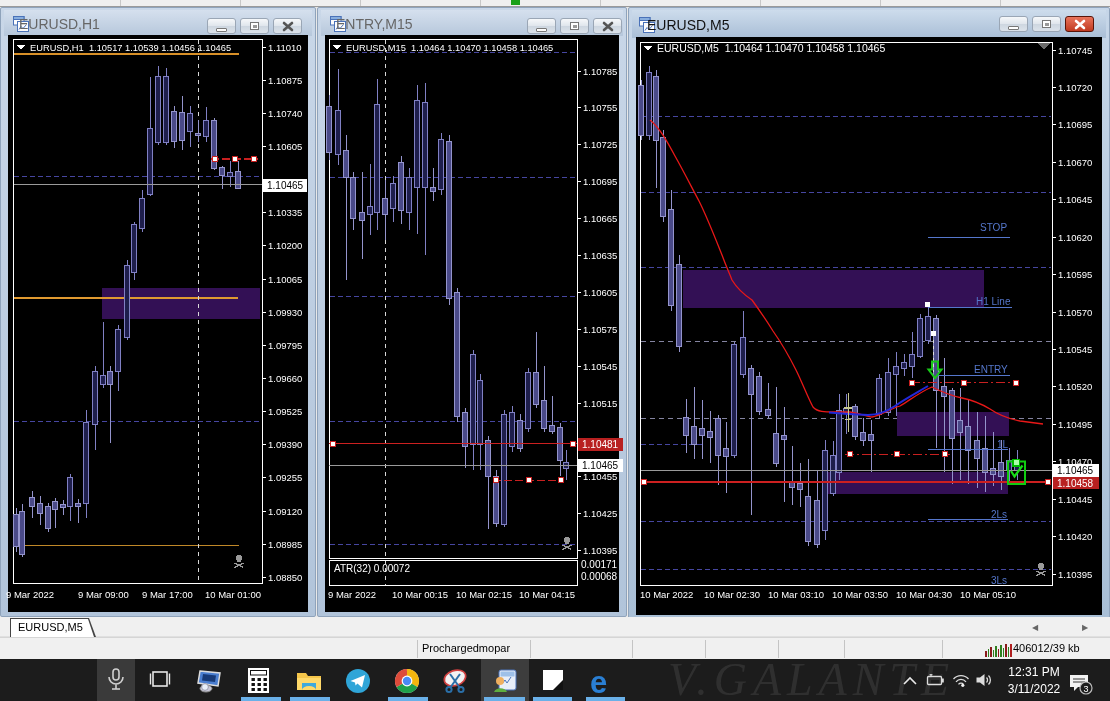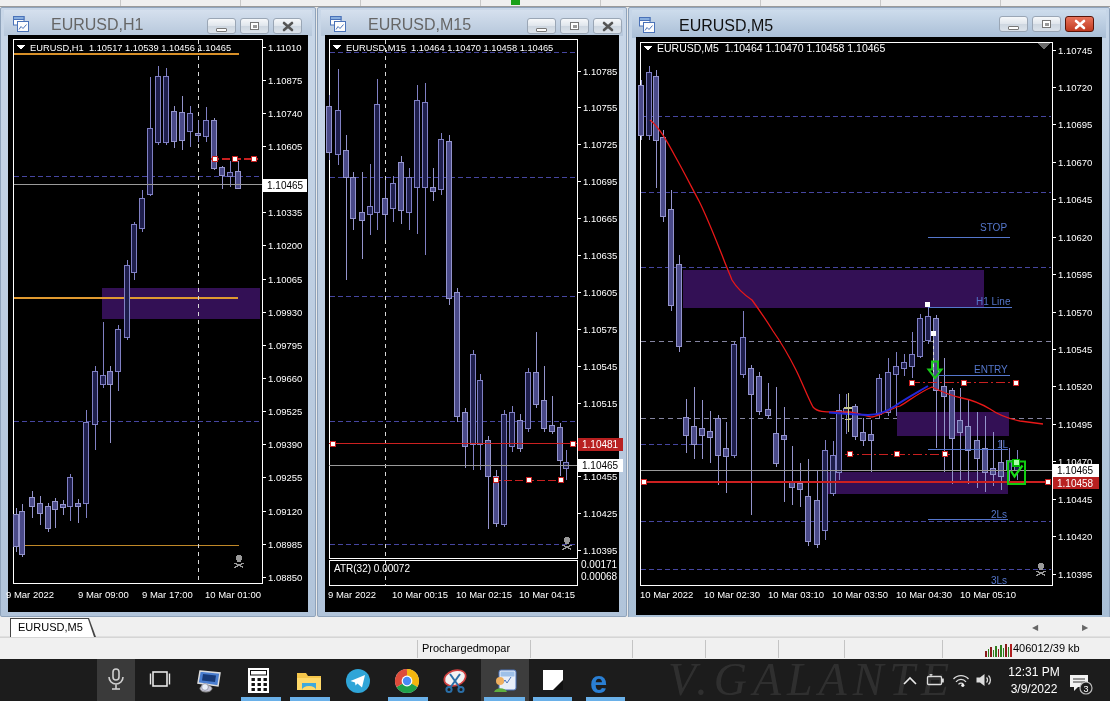--- a/index.html
+++ b/index.html
@@ -1,17 +1,17 @@
 <!DOCTYPE html>
 <html><head><meta charset="utf-8"><style>
 *{margin:0;padding:0;box-sizing:border-box}
 body{width:1110px;height:701px;position:relative;overflow:hidden;font-family:"Liberation Sans",sans-serif;background:#e8e8e8}
 .win{position:absolute;background:linear-gradient(#c9d7e8,#b1c4da);border:1px solid #8fa3bb;border-radius:2px}
 .title{position:absolute;left:3px;right:3px;top:2px;height:26px;background:linear-gradient(#d5e0ee,#b6c7db);}
-.ttext{position:absolute;left:50px;top:6px;font-size:16px;color:#666}
+.ttext{position:absolute;left:18px;top:6px;font-size:14px;color:#666}
 </style></head><body>
 <div style="position:absolute;left:0;top:0;width:1110px;height:7px;background:#efefef;border-bottom:1px solid #9a9a9a"></div>
 <div style="position:absolute;left:120px;top:0;width:1px;height:6px;background:#c8c8c8"></div>
 <div style="position:absolute;left:240px;top:0;width:1px;height:6px;background:#c8c8c8"></div>
 <div style="position:absolute;left:360px;top:0;width:1px;height:6px;background:#c8c8c8"></div>
 <div style="position:absolute;left:480px;top:0;width:1px;height:6px;background:#c8c8c8"></div>
 <div style="position:absolute;left:600px;top:0;width:1px;height:6px;background:#c8c8c8"></div>
 <div style="position:absolute;left:760px;top:0;width:1px;height:6px;background:#c8c8c8"></div>
 <div style="position:absolute;left:880px;top:0;width:1px;height:6px;background:#c8c8c8"></div>
 <div style="position:absolute;left:1000px;top:0;width:1px;height:6px;background:#c8c8c8"></div>
@@ -39,21 +39,21 @@
     </div>
 </div>
 <div class="win" style="left:317px;top:7px;width:310px;height:610px">
 <div class="title"></div>
 <svg style="position:absolute;left:12px;top:8px" width="16" height="16">
       <rect x="0.5" y="0.5" width="10.5" height="8.5" fill="#fdfdfd" stroke="#4a72b8"></rect>
       <rect x="0.5" y="0.5" width="10.5" height="3" fill="#88aede" stroke="#4a72b8"></rect>
       <rect x="4.5" y="5.5" width="11" height="10" fill="#fdfdfd" stroke="#4a72b8"></rect>
       <path d="M6 13.5 l2 -3 l2 2 l3.5 -4" stroke="#4a72b8" fill="none"></path>
     </svg>
-<div class="ttext" style="top:8px">EURUSD,M15</div>
+<div class="ttext" style="top:8px">ENTRY,M15</div>
 <div style="position:absolute;left:209px;top:10px;width:29px;height:16px;background:linear-gradient(#f6f8fa 0%,#dfe5ec 50%,#cdd6e0 51%,#dce3eb 100%);border:1px solid #9aa6b5;border-radius:3px;">
       <div style="position:absolute;left:8px;top:9px;width:11px;height:4px;background:#fff;border:1px solid #777;border-radius:1px;"></div>
     </div>
     <div style="position:absolute;left:242px;top:10px;width:29px;height:16px;background:linear-gradient(#f6f8fa 0%,#dfe5ec 50%,#cdd6e0 51%,#dce3eb 100%);border:1px solid #9aa6b5;border-radius:3px;">
       <div style="position:absolute;left:9px;top:3px;width:9px;height:8px;background:#fff;border:1px solid #777;"></div>
       <div style="position:absolute;left:12px;top:6px;width:4px;height:3px;background:#999;"></div>
     </div>
     <div style="position:absolute;left:275px;top:10px;width:29px;height:16px;background:linear-gradient(#f6f8fa 0%,#dfe5ec 50%,#cdd6e0 51%,#dce3eb 100%);border:1px solid #9aa6b5;border-radius:3px;">
       <svg width="29" height="16" style="position:absolute;left:0;top:0">
         <path d="M10 4 L18 11 M18 4 L10 11" stroke="#555" stroke-width="2.6" stroke-linecap="round"></path>
@@ -649,21 +649,21 @@
       <circle cx="11.8" cy="12.3" r="1.6" fill="#f0f0f0"></circle>
     </svg>
 <svg style="position:absolute;left:975px;top:14px" width="20" height="14">
       <polygon points="1.5,4.5 5,4.5 9.5,1 9.5,13 5,9.5 1.5,9.5" fill="#dcdcdc"></polygon>
       <g fill="none" stroke="#dcdcdc" stroke-width="1.3">
         <path d="M11.5 4.5 a3.5 3.5 0 0 1 0 5"></path>
         <path d="M13.5 2.5 a6.3 6.3 0 0 1 0 9"></path>
       </g>
     </svg>
 <div style="position:absolute;left:1003px;top:6px;width:62px;font-size:12px;color:#fff;text-align:center">12:31 PM</div>
-<div style="position:absolute;left:1000px;top:23px;width:68px;font-size:12px;color:#fff;text-align:center">3/9/2022</div>
+<div style="position:absolute;left:1000px;top:23px;width:68px;font-size:12px;color:#fff;text-align:center">3/11/2022</div>
 <svg style="position:absolute;left:1068px;top:14px" width="26" height="22">
       <path d="M2 2 h18 v12 h-10 l-4 4 v-4 h-4 z" fill="#f2f2f2"></path>
       <g stroke="#555" stroke-width="1.2">
         <line x1="5" y1="6" x2="17" y2="6"></line>
         <line x1="5" y1="9" x2="17" y2="9"></line>
       </g>
       <circle cx="18" cy="15" r="6" fill="#1c1c1c" stroke="#bbb" stroke-width="1.2"></circle>
       <text x="18" y="19" font-size="9" fill="#fff" text-anchor="middle">3</text>
     </svg>
 </div>

